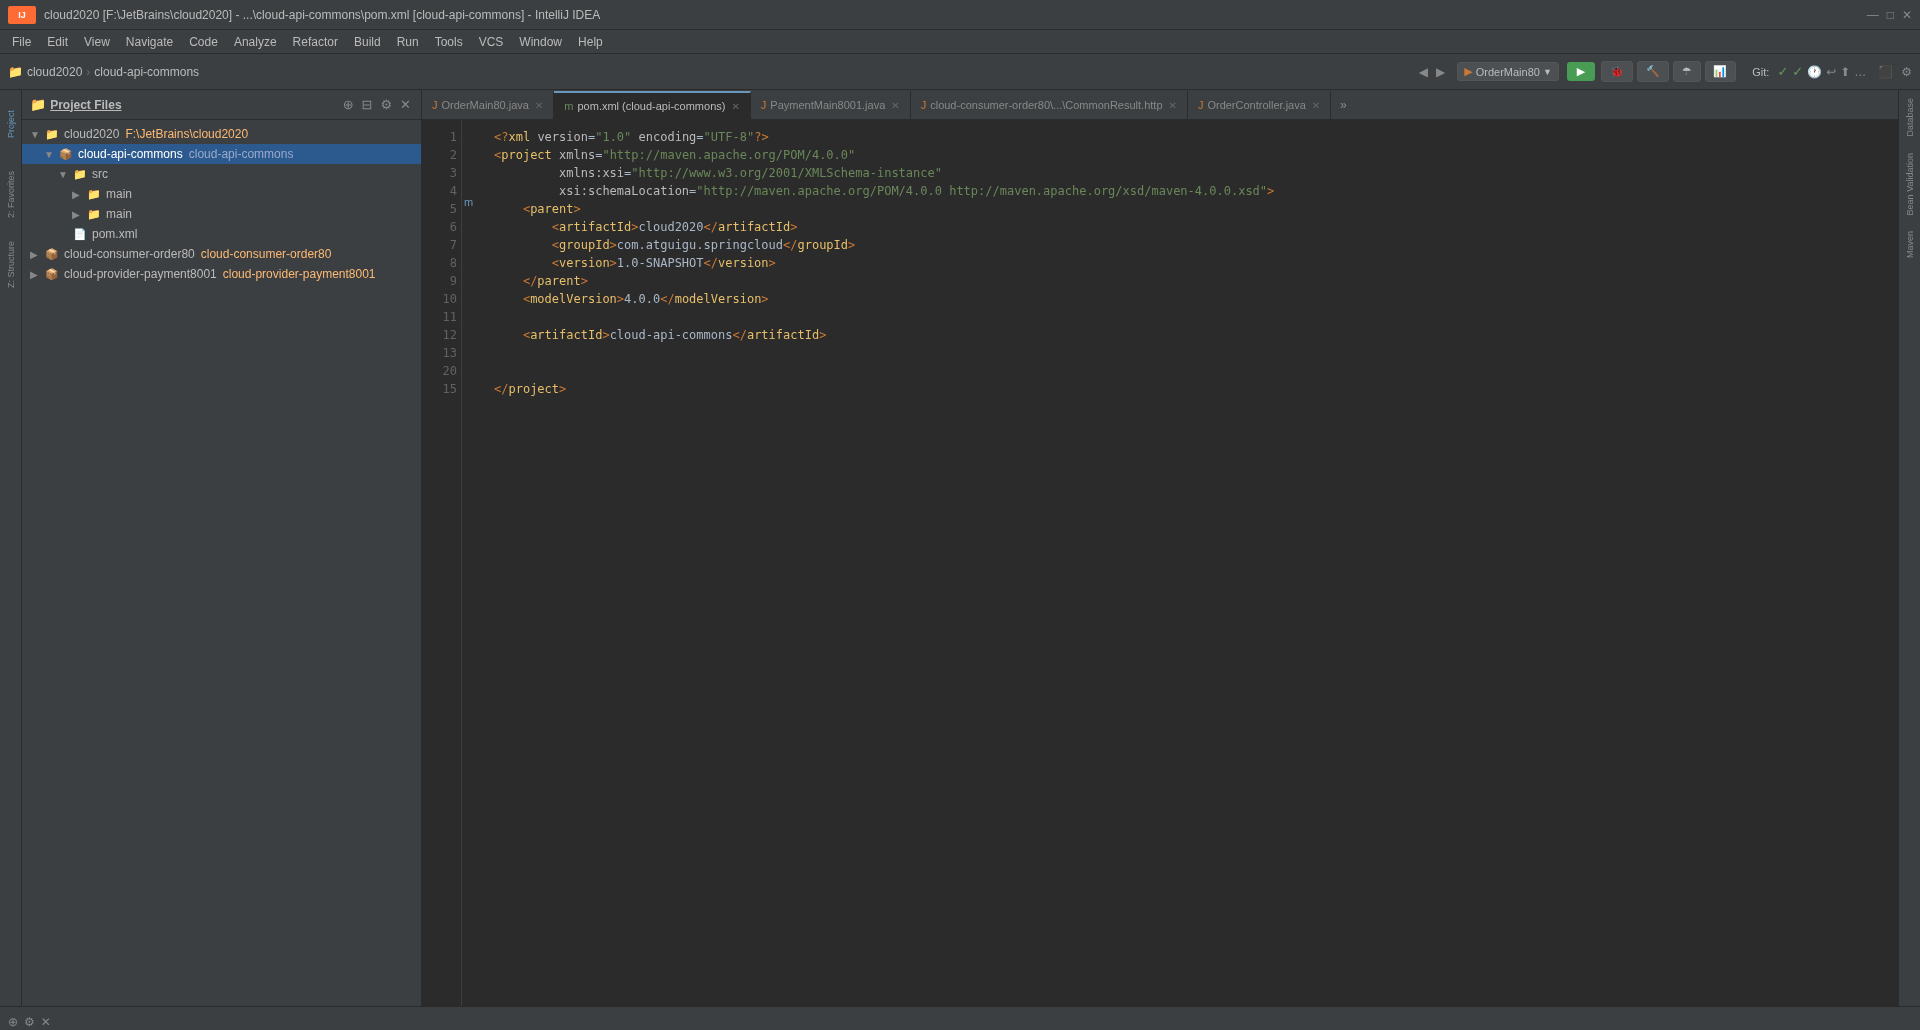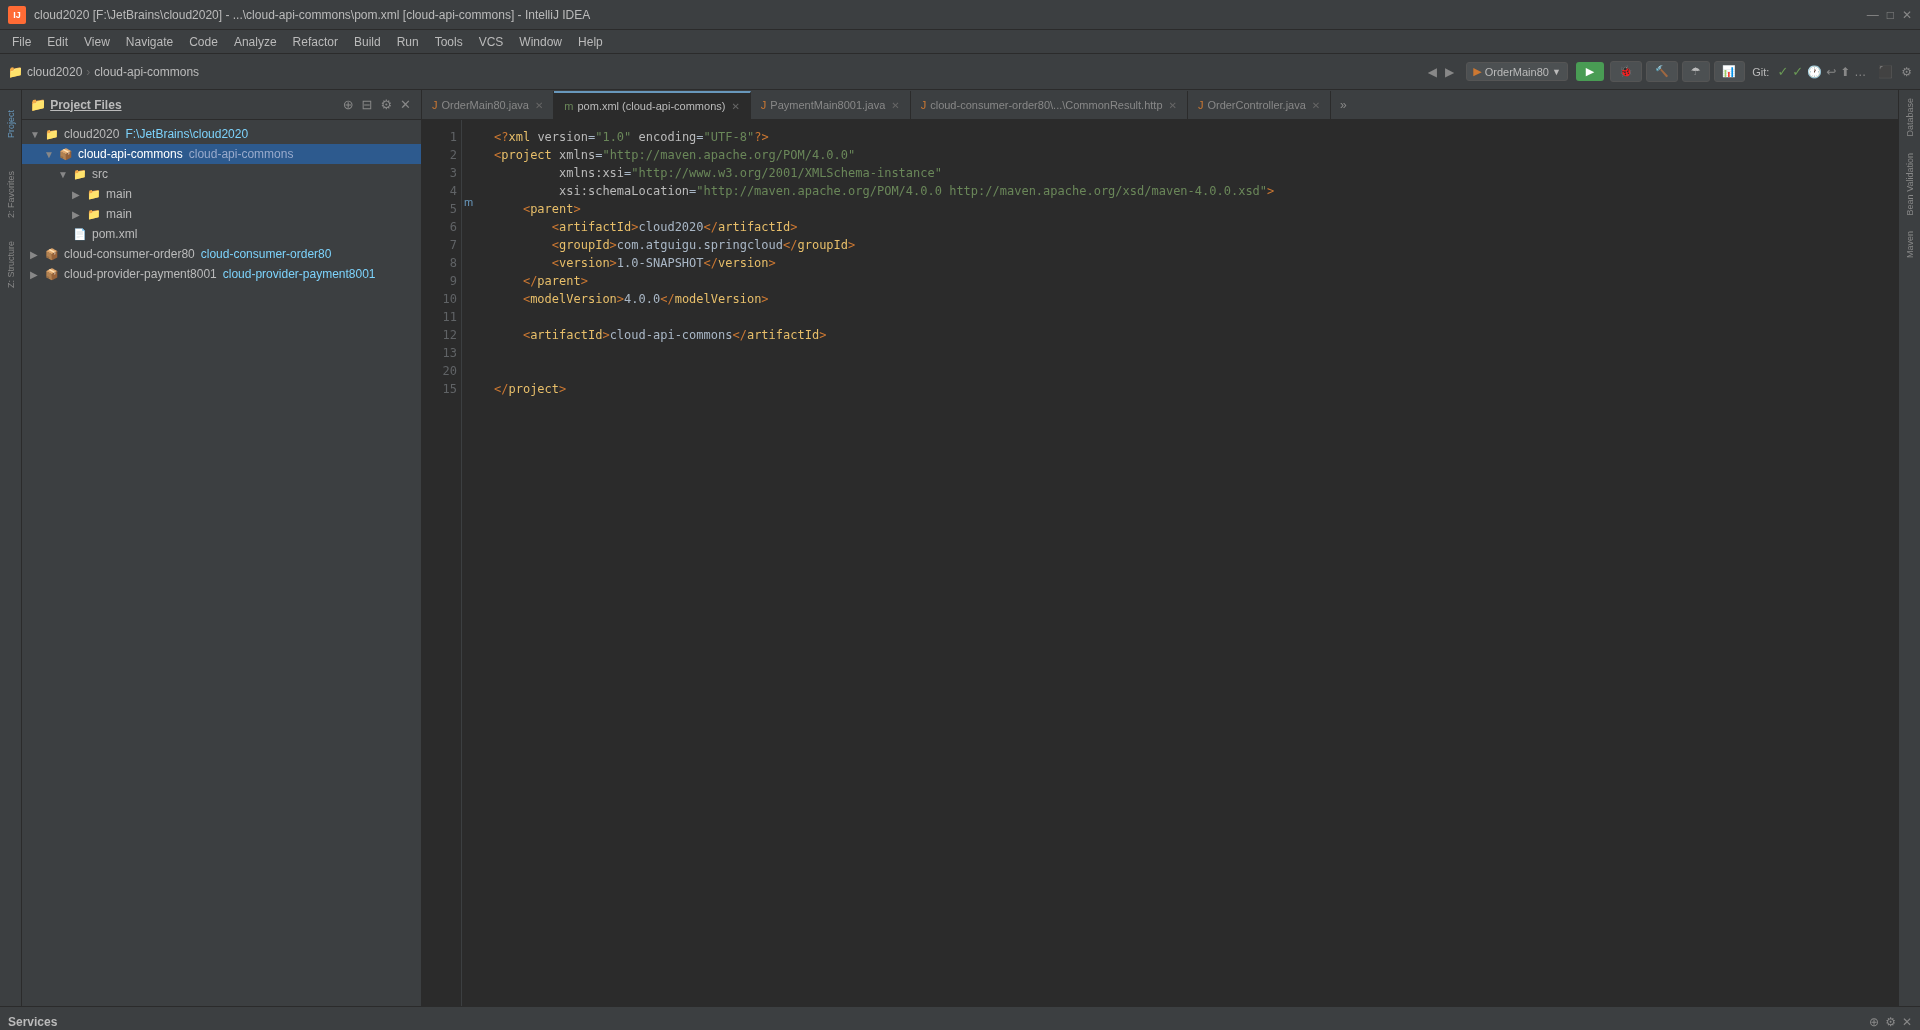--- a/index.html
+++ b/index.html
@@ -1,55 +1,55 @@
 <!DOCTYPE html>
 <html><head>
   <meta charset="utf-8">
   <style>
     * { box-sizing: border-box; margin: 0; padding: 0; }
     body { font-family: 'Segoe UI', Arial, sans-serif; font-size: 12px; background: #3c3f41; color: #a9b7c6; overflow: hidden; width: 1920px; height: 1030px; }
 
     
     #titlebar { height: 30px; background: #3c3f41; display: flex; align-items: center; padding: 0 8px; color: #bbb; font-size: 12px; border-bottom: 1px solid #2b2b2b; }
-    #titlebar .app-icon { width: 18px; height: 18px; margin-right: 8px; background: #ff6b35; border-radius: 2px; display: flex; align-items: center; justify-content: center; font-size: 9px; color: white; font-weight: bold; flex-shrink: 0; }
+    #titlebar .app-icon { width: 28px; height: 18px; margin-right: 8px; background: #ff6b35; border-radius: 2px; display: flex; align-items: center; justify-content: center; font-size: 9px; color: white; font-weight: bold; flex-shrink: 0; }
 
     
     #menubar { height: 24px; background: #3c3f41; display: flex; align-items: center; padding: 0 4px; border-bottom: 1px solid #2b2b2b; }
     .menu-item { padding: 2px 8px; color: #bbb; cursor: pointer; font-size: 12px; }
 
     
     #toolbar { height: 36px; background: #3c3f41; display: flex; align-items: center; padding: 0 8px; border-bottom: 1px solid #2b2b2b; gap: 4px; }
     .toolbar-breadcrumb { display: flex; align-items: center; color: #bbb; font-size: 12px; }
     .toolbar-sep { color: #666; margin: 0 4px; }
     .toolbar-spacer { flex: 1; }
     .toolbar-btn { padding: 3px 8px; background: #4c5052; border: 1px solid #555; color: #bbb; font-size: 11px; cursor: pointer; border-radius: 3px; }
     .run-btn { background: #499c54; color: white; border: none; border-radius: 3px; padding: 3px 10px; font-size: 11px; cursor: pointer; }
     .run-dropdown { display: inline-flex; align-items: center; gap: 3px; background: #4c5052; border: 1px solid #555; border-radius: 3px; padding: 2px 6px; color: #bbb; font-size: 11px; cursor: pointer; }
-    .git-label { color: #bbb; font-size: 11px; margin-left: 3px; }
+    .git-label { color: #bbb; font-size: 11px; margin-left: 12px; }
     .git-icon { color: #6a9955; font-size: 13px; }
 
     
     #main-layout { display: flex; height: calc(1030px - 30px - 24px - 36px - 24px); }
 
     
     #left-icons { width: 22px; background: #3c3f41; display: flex; flex-direction: column; align-items: center; padding-top: 4px; gap: 2px; border-right: 1px solid #2b2b2b; }
     .left-icon { width: 18px; height: 18px; display: flex; align-items: center; justify-content: center; color: #888; font-size: 10px; cursor: pointer; writing-mode: vertical-rl; font-size: 9px; }
 
     
     #project-panel { width: 400px; background: #3c3f41; border-right: 1px solid #2b2b2b; display: flex; flex-direction: column; }
     #project-header { height: 30px; background: #3c3f41; display: flex; align-items: center; padding: 0 8px; border-bottom: 1px solid #2b2b2b; gap: 4px; }
     #project-header .panel-title { color: #bbb; font-size: 12px; font-weight: bold; flex: 1; display: flex; align-items: center; gap: 4px; text-decoration: underline; }
     .panel-icon-btn { color: #888; cursor: pointer; font-size: 13px; padding: 2px; }
     #project-tree { flex: 1; overflow-y: auto; padding: 4px 0; }
     .tree-item { display: flex; align-items: center; padding: 2px 0; cursor: pointer; padding-left: 8px; }
     .tree-item.selected { background: #2d5a8e; }
     .tree-arrow { width: 14px; color: #888; font-size: 10px; flex-shrink: 0; }
     .tree-icon { width: 16px; height: 16px; margin-right: 4px; display: flex; align-items: center; justify-content: center; font-size: 11px; flex-shrink: 0; }
     .tree-label { color: #bbb; font-size: 12px; }
-    .tree-label-secondary { color: #7dd3fc; font-size: 12px; margin-left: 6px; }
+    .tree-label-secondary { color: #fdba74; font-size: 12px; margin-left: 6px; }
     .tree-label.selected-label { color: white; }
 
     
     #editor-area { flex: 1; display: flex; flex-direction: column; background: #2b2b2b; }
     #tabs-bar { height: 30px; background: #3c3f41; display: flex; align-items: flex-end; border-bottom: 1px solid #2b2b2b; overflow: hidden; }
     .tab { height: 28px; padding: 0 10px; display: flex; align-items: center; gap: 4px; cursor: pointer; background: #3c3f41; border-right: 1px solid #2b2b2b; color: #888; font-size: 11px; white-space: nowrap; }
     .tab.active { background: #2b2b2b; color: #bbb; border-top: 2px solid #6897bb; }
     .tab-close { color: #666; font-size: 10px; margin-left: 2px; }
     .tab-icon { font-size: 11px; }
     .tab-icon.java { color: #cc7832; }
@@ -303,19 +303,18 @@
   <div id="right-icons">
     <div class="right-icon" style="color:#888;font-size:9px;writing-mode:vertical-lr;padding:4px 0;">Database</div>
     <div class="right-icon" style="color:#888;font-size:9px;writing-mode:vertical-lr;padding:4px 0;margin-top:8px;">Bean Validation</div>
     <div class="right-icon" style="color:#888;font-size:9px;writing-mode:vertical-lr;padding:4px 0;margin-top:8px;">Maven</div>
   </div>
 
 </div>
 
 <div id="bottom-section">
   <div id="services-header">
-    <span class="services-title">Services</span>
     <span style="color:#888;cursor:pointer;margin-right:6px;">⊕</span>
     <span style="color:#888;cursor:pointer;margin-right:6px;">⚙</span>
     <span style="color:#888;cursor:pointer;">✕</span>
   </div>
 
 </div>
 
 </body></html>

